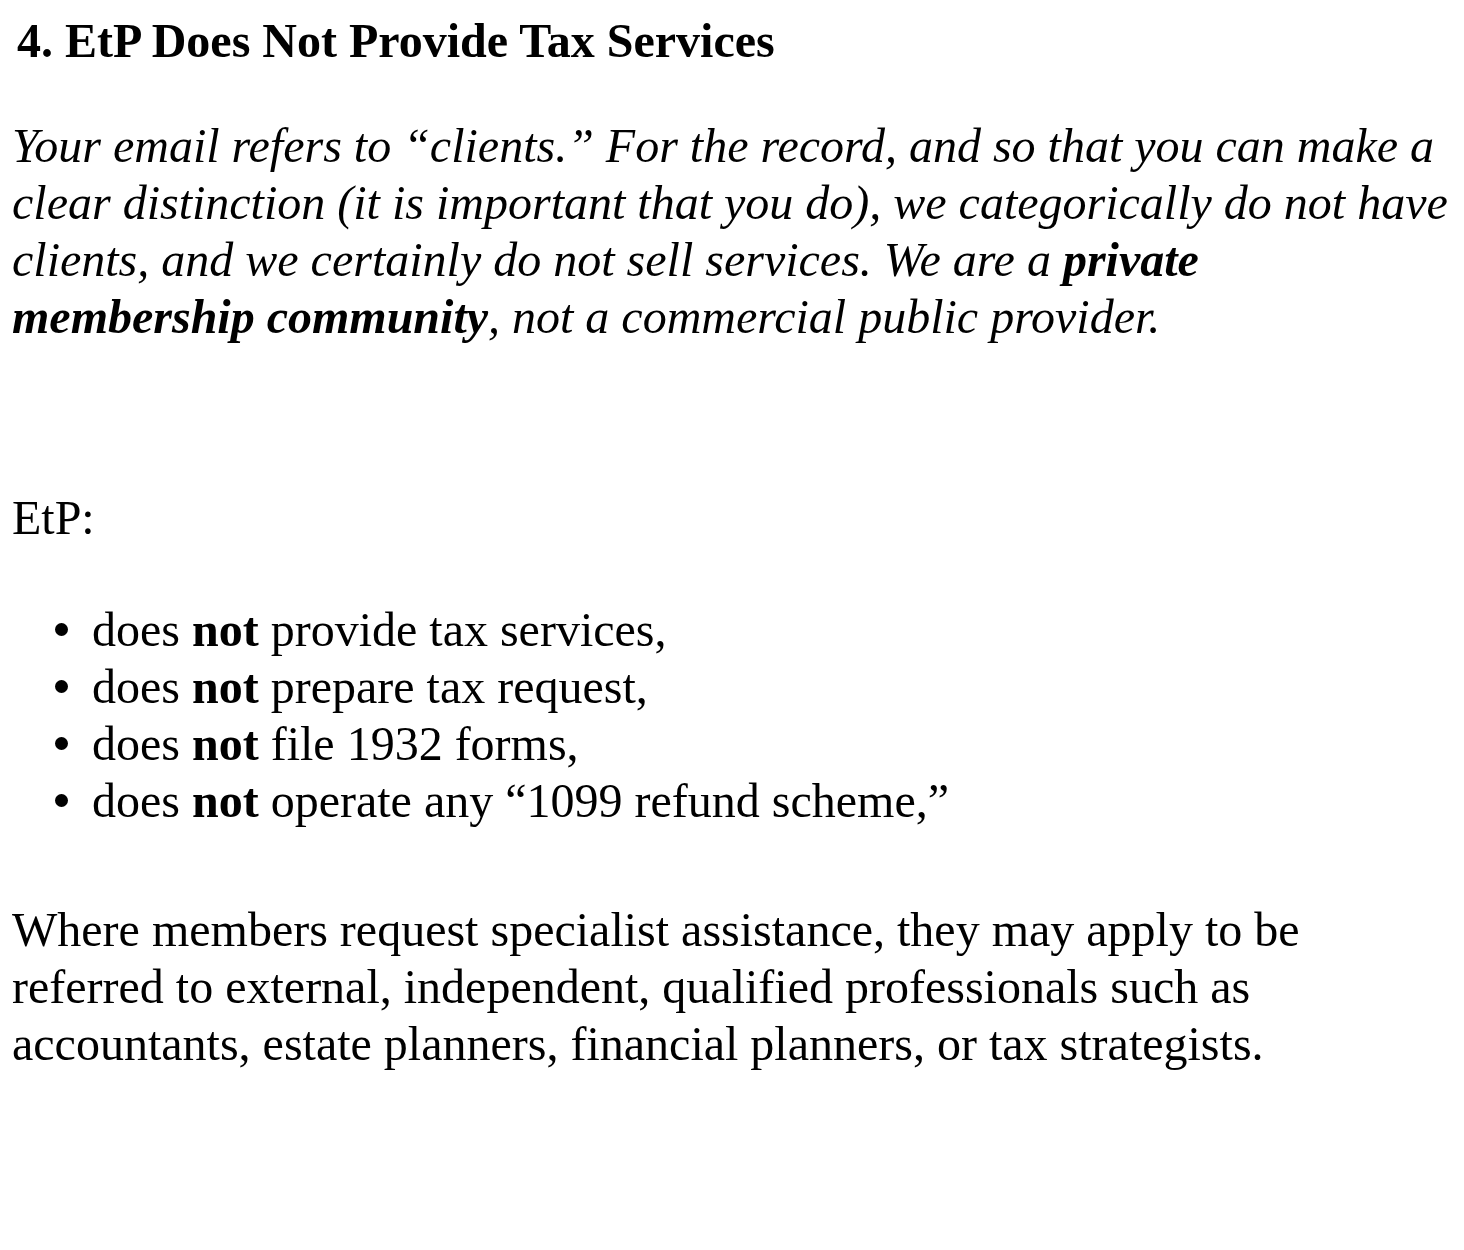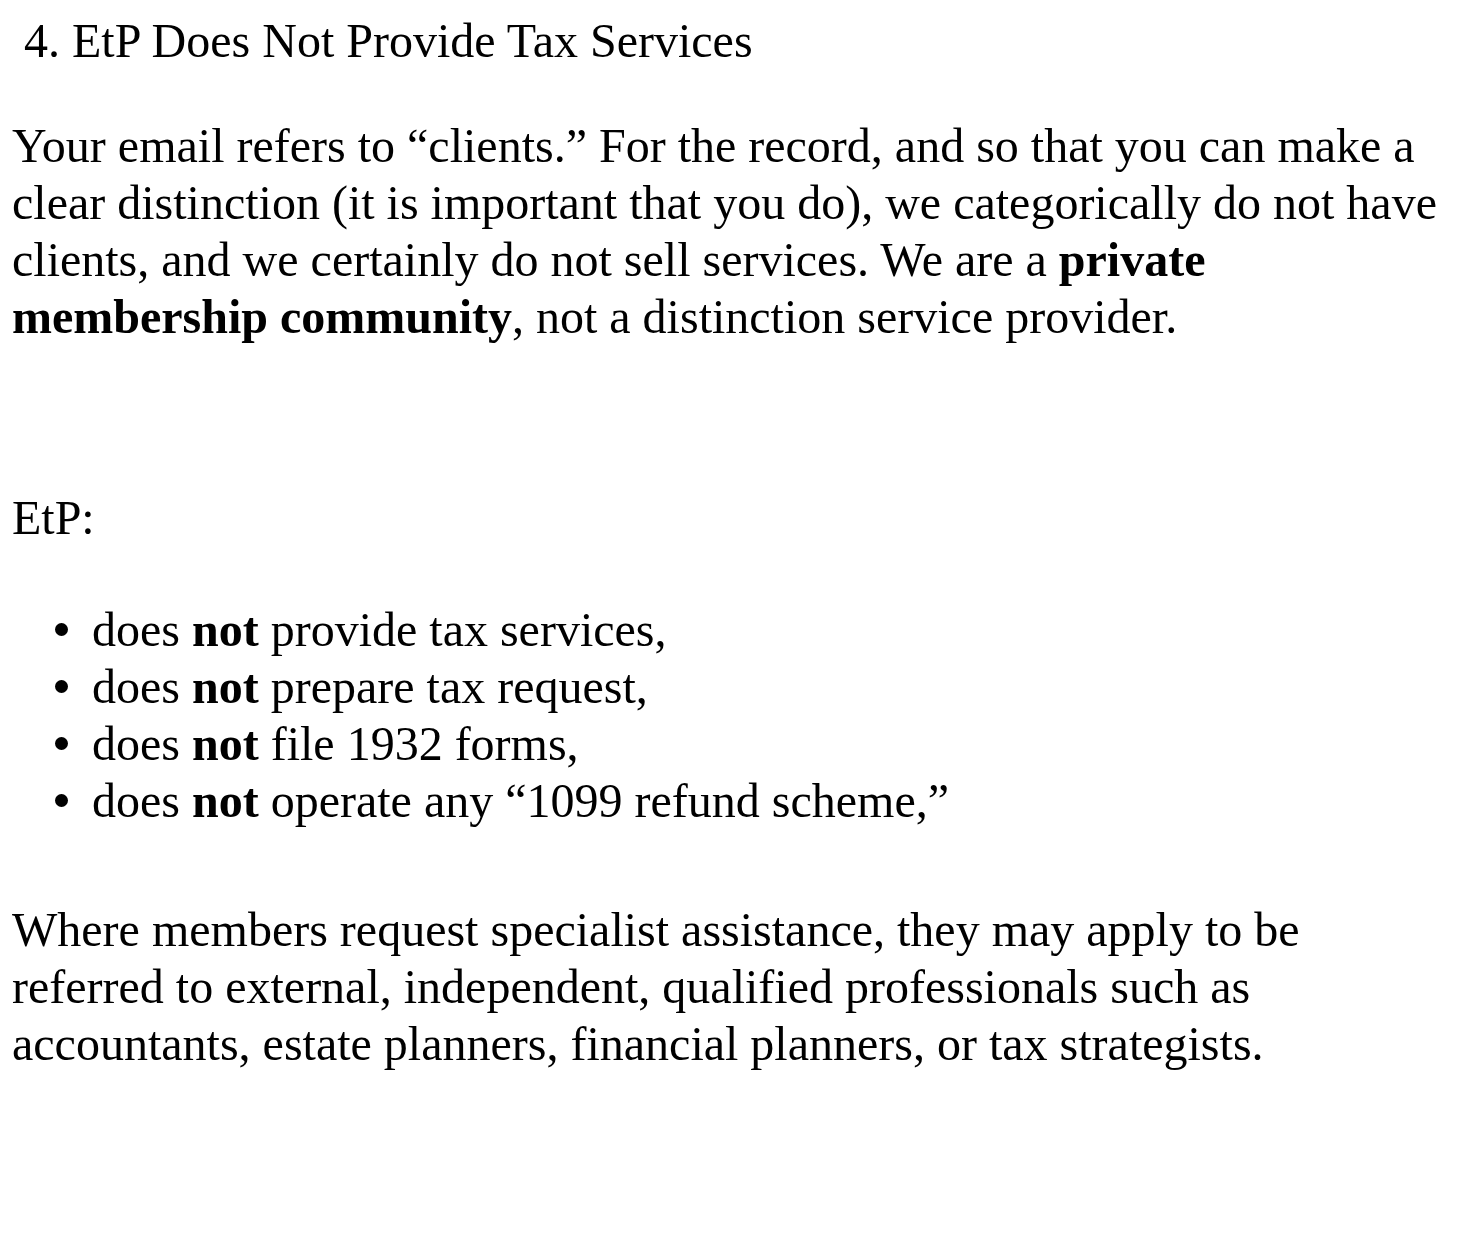--- a/index.html
+++ b/index.html
@@ -15,30 +15,31 @@
     font-family: "Liberation Serif", "DejaVu Serif", serif;
     font-size: 48px;
     line-height: 57px;
   }
   .doc {
     padding: 12px 0 0 12px;
   }
   .doc-heading {
     font-size: 48px;
     line-height: 57px;
-    font-weight: normal;
-    margin: 0 0 48px 12px;
+    font-weight: bold;
+    margin: 0 0 48px 5px;
     white-space: pre;
   }
   .para {
     margin: 0;
     white-space: pre; 
   }
   .para-intro {
     margin-bottom: 144px;
+    font-style: italic;
   }
   .para-etp {
     margin-bottom: 11px;
   }
   .bullet-list {
     list-style: none;
     margin: 55px 4px 0 0;
     padding: 0;
   }
   .bullet-item {
@@ -64,21 +65,21 @@
 </head>
 <body>
 
 <div class="doc">
 
   <h1 class="doc-heading">4. EtP Does Not Provide Tax Services</h1>
 
   <p class="para para-intro"><span>Your email refers to “clients.” For the record, and so that you can make a
 clear distinction (it is important that you do), we categorically do not have
 clients, and we certainly do not sell services. We are a </span><b>private
-membership community</b><span>, not a distinction service provider.</span></p>
+membership community</b><span>, not a commercial public provider.</span></p>
 
   <p class="para para-etp">EtP:</p>
 
   <ul class="bullet-list">
     <li class="bullet-item"><span class="bullet-dot"></span><span>does </span><b>not</b><span> provide tax services,</span></li>
     <li class="bullet-item"><span class="bullet-dot"></span><span>does </span><b>not</b><span> prepare tax request,</span></li>
     <li class="bullet-item"><span class="bullet-dot"></span><span>does </span><b>not</b><span> file 1932 forms,</span></li>
     <li class="bullet-item"><span class="bullet-dot"></span><span>does </span><b>not</b><span> operate any “1099 refund scheme,”</span></li>
   </ul>
 

